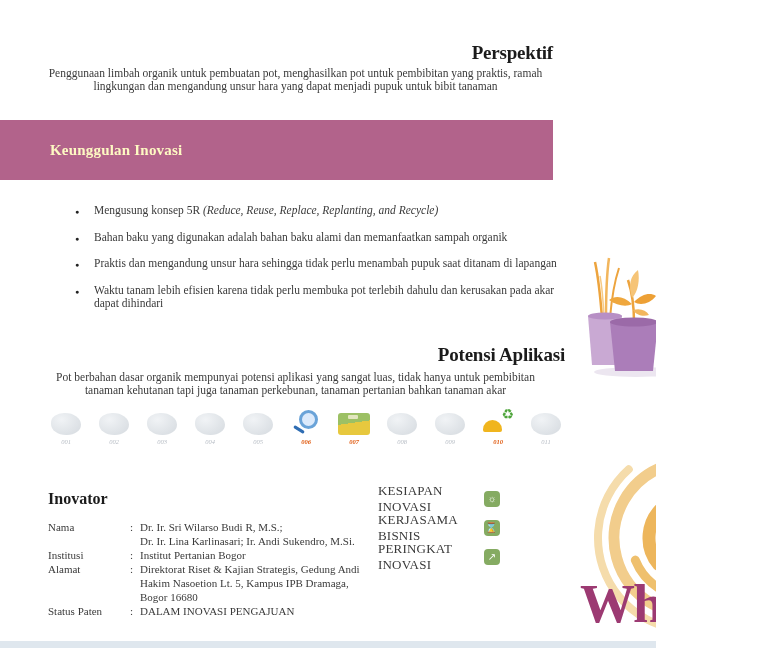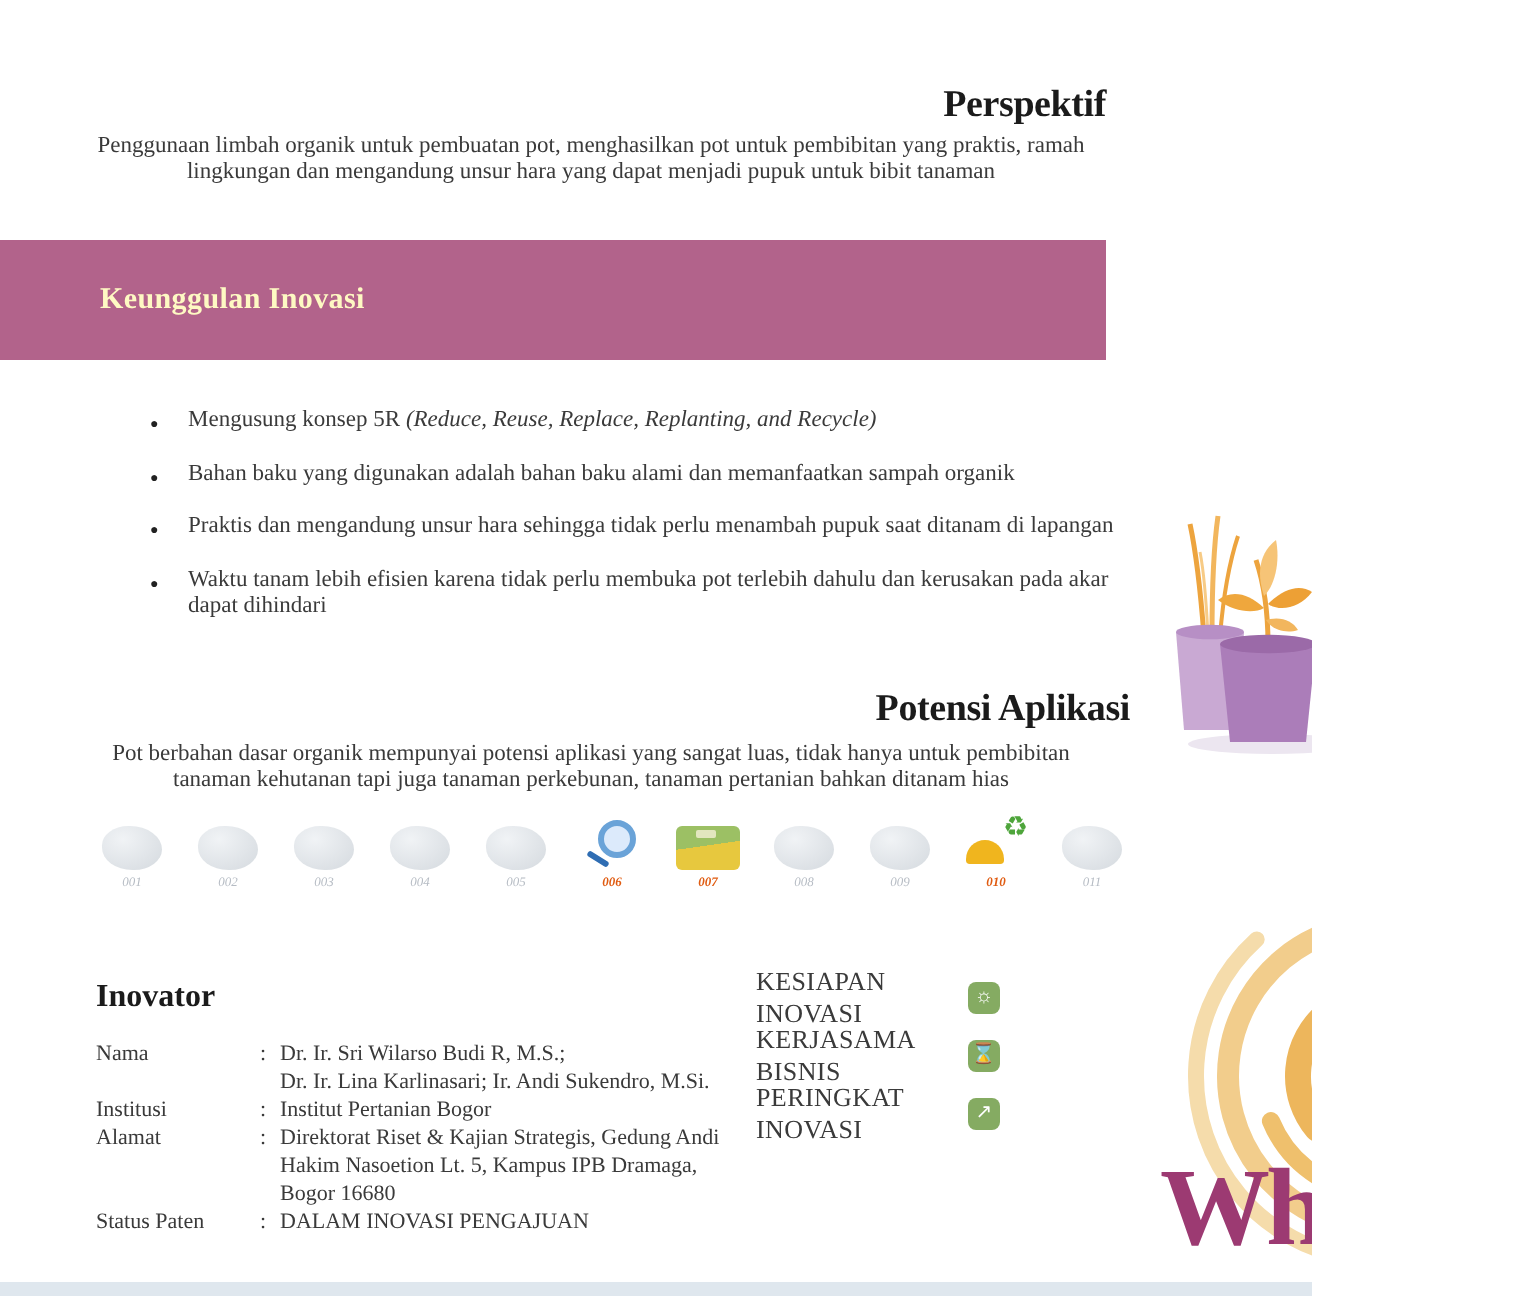--- a/index.html
+++ b/index.html
@@ -112,21 +112,21 @@
       <li>
         <span>Praktis dan mengandung unsur hara sehingga tidak perlu menambah pupuk saat ditanam di lapangan</span><span class="b-italic"></span>
       </li>
 
       <li>
         <span>Waktu tanam lebih efisien karena tidak perlu membuka pot terlebih dahulu dan kerusakan pada akar dapat dihindari</span><span class="b-italic"></span>
       </li>
     </ul>
 
   <div id="potensi-title" class="big-head">Potensi Aplikasi</div>
-  <div id="potensi-body" class="intro">Pot berbahan dasar organik mempunyai potensi aplikasi yang sangat luas, tidak hanya untuk pembibitan tanaman kehutanan tapi juga tanaman perkebunan, tanaman pertanian bahkan ditanam hias</div>
+  <div id="potensi-body" class="intro">Pot berbahan dasar organik mempunyai potensi aplikasi yang sangat luas, tidak hanya untuk pembibitan tanaman kehutanan tapi juga tanaman perkebunan, tanaman pertanian bahkan tanaman akar</div>
 
   <div id="appicons">
 
       <div class="app-item dim">
         <div class="app-icon-box">
           <div class="icon-blob"></div>
         </div>
         <div class="app-num">001</div>
       </div>
 

